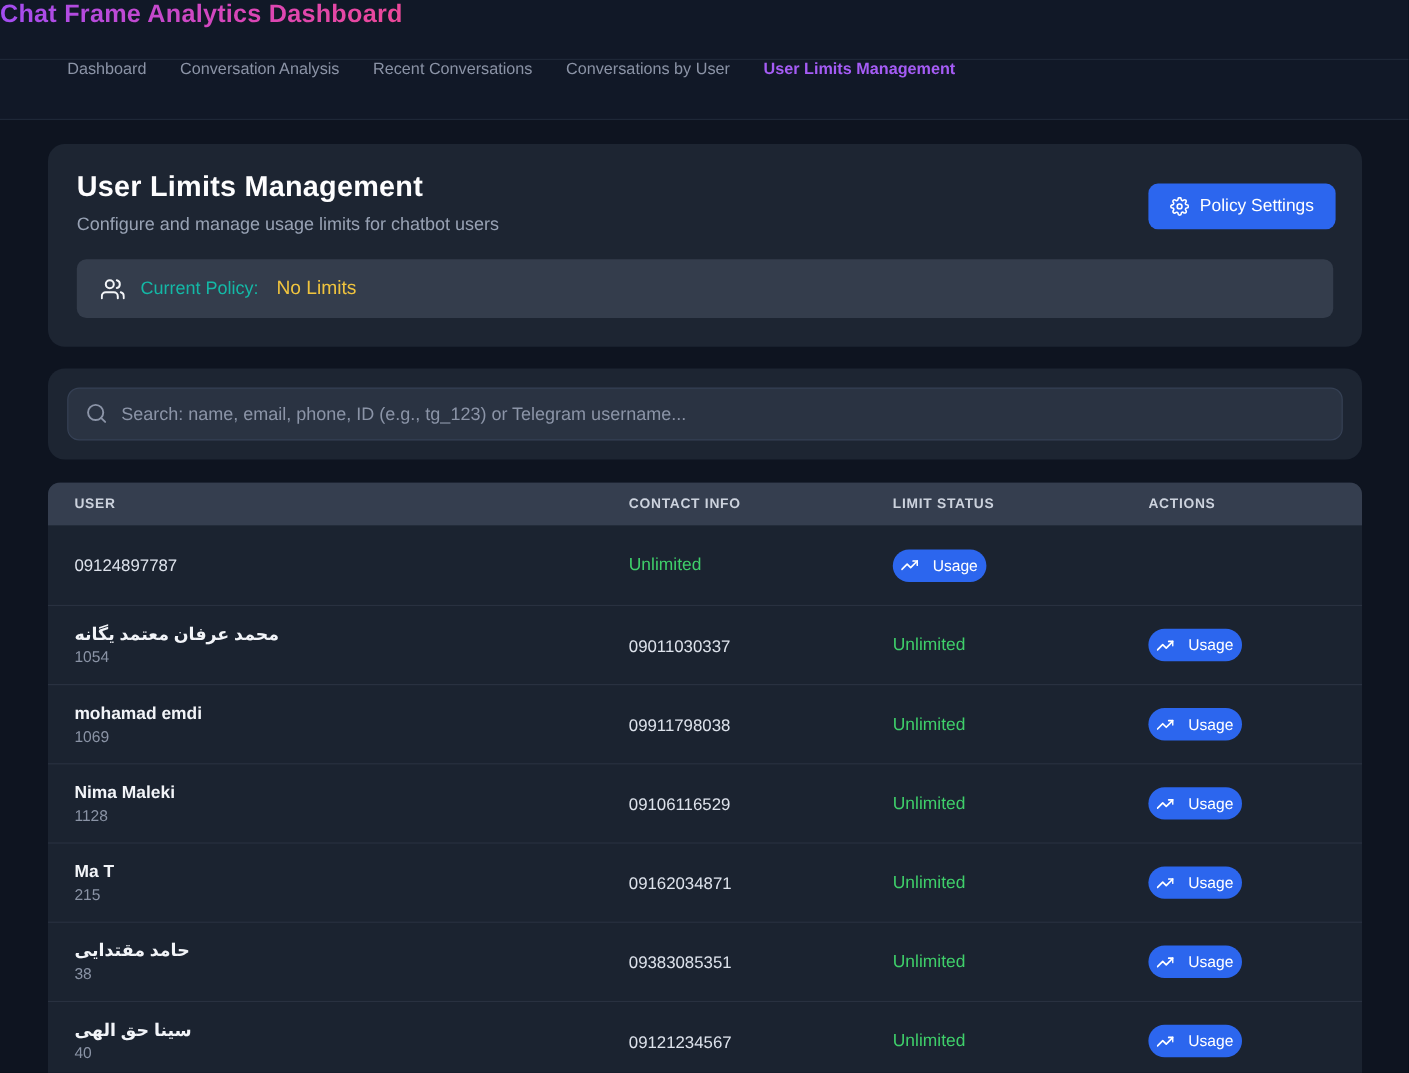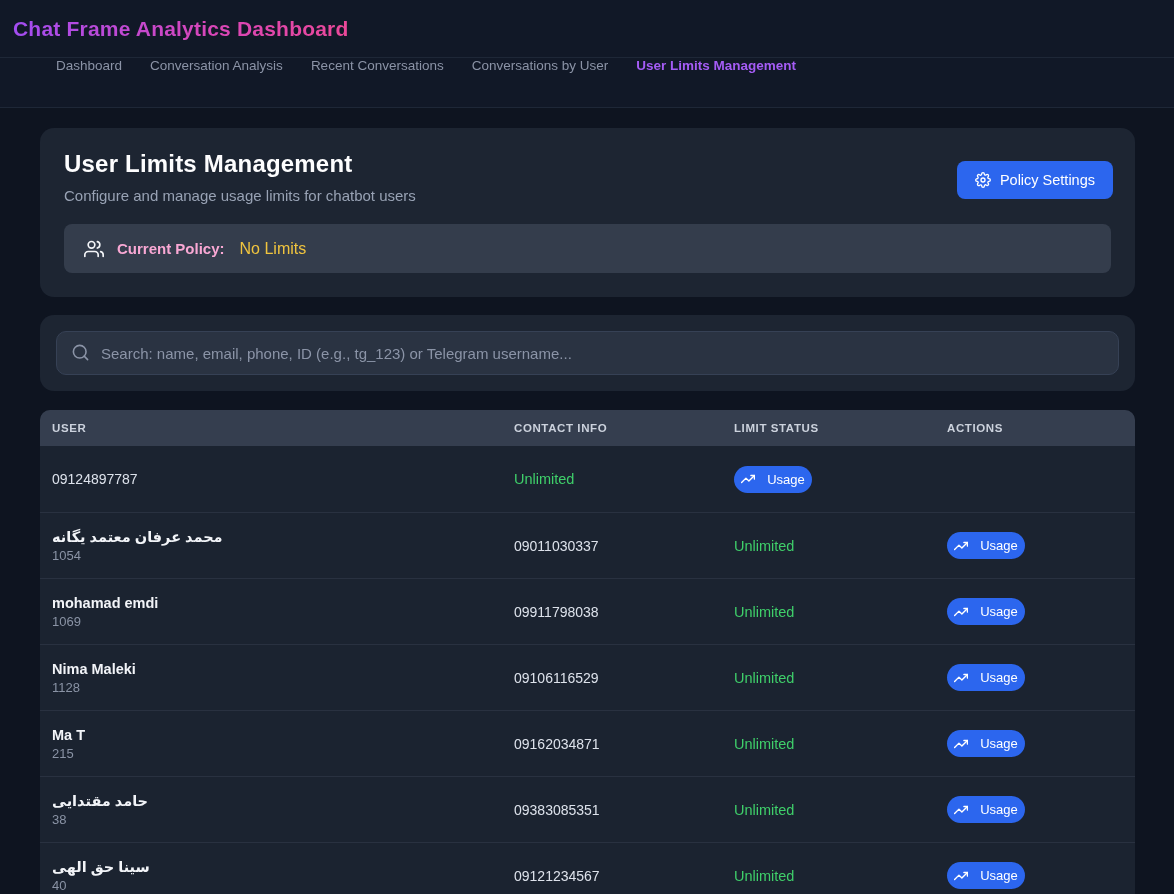--- a/index.html
+++ b/index.html
@@ -9,23 +9,22 @@
     -webkit-font-smoothing: antialiased;
   }
   .screen {
     width: 1174px; height: 894px;
     background: #0e1420;
     overflow: hidden;
     position: relative;
   }
   
   .topbar {
-    height: 58px; background: #111827;
-    display: flex; align-items: center;
-    padding-left: 13px;
+    height: 50px; background: #111827;
+    display: flex; align-items: flex-start;
     border-bottom: 1px solid #1e2737;
   }
   .app-title {
     font-size: 21px; font-weight: bold;
     background: linear-gradient(90deg, #a34df2 0%, #d946b8 60%, #ec4899 100%);
     -webkit-background-clip: text; background-clip: text;
     color: transparent;
     display: inline-block;
     letter-spacing: 0.2px;
   }
@@ -45,21 +44,21 @@
   .card {
     background: #1d2532; border-radius: 14px;
   }
   .header-card { position: relative; padding: 22px 24px 24px 24px; margin-bottom: 18px; }
   .page-title { color: #fdfdfe; font-size: 24px; font-weight: bold; letter-spacing: 0.2px; }
   .page-subtitle { color: #98a2b4; font-size: 15px; margin-top: 9px; }
   .policy-bar {
     margin-top: 20px; height: 49px; background: #343d4c; border-radius: 8px;
     display: flex; align-items: center; padding: 0 20px; gap: 13px;
   }
-  .policy-bar .label { color: #f9a8d4; font-size: 15px; font-weight: bold; }
+  .policy-bar .label { color: #14b8a6; font-size: 15px; font-weight: normal; }
   .policy-bar .value { color: #f0c43e; font-size: 16px; font-weight: 500; margin-left: 2px; }
   .policy-settings-btn {
     position: absolute; top: 33px; right: 22px;
     height: 38px; padding: 8px 18px;
     background: #2c66ee; color: #ffffff;
     border: none; border-radius: 8px;
     font-family: inherit; font-size: 14.5px; font-weight: 500;
     display: flex; align-items: center; gap: 9px;
     cursor: pointer;
   }
@@ -75,21 +74,21 @@
     padding: 0 4px 0 44px; outline: none;
   }
   .search-input::placeholder { color: #8b94a7; opacity: 1; }
   .search-icon-wrap { position: absolute; left: 15px; top: 12px; color: #8b94a7; }
 
   
   .table-card { border-radius: 10px 10px 0 0; overflow: hidden; background: #1b2330; }
   .t-grid {
     display: grid;
     grid-template-columns: 462px 220px 213px 1fr;
-    padding-left: 12px;
+    padding-left: 22px;
   }
   .t-head {
     background: #353e4f; height: 36px; align-items: center;
   }
   .t-head .th {
     color: #ccd2dd; font-size: 11.5px; font-weight: bold;
     letter-spacing: 0.6px; text-transform: uppercase;
   }
   .t-row {
     height: 66px; background: #1b2330; border-top: 1px solid #293140;

